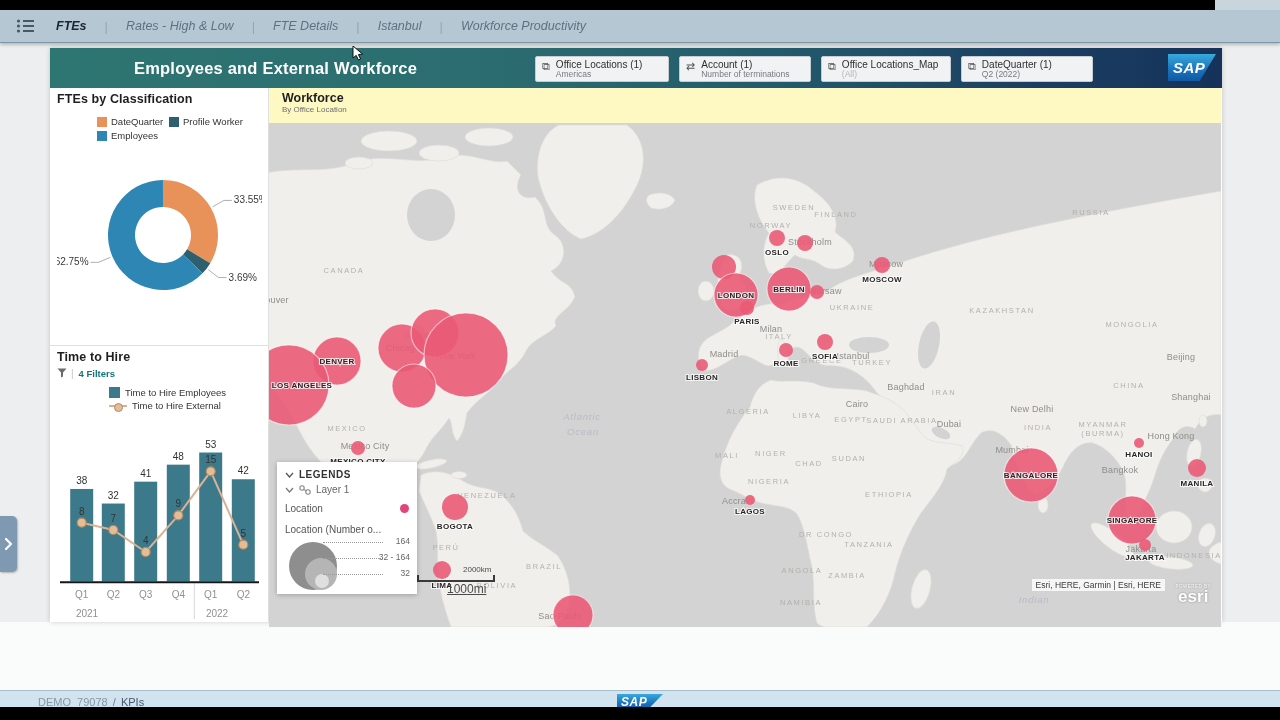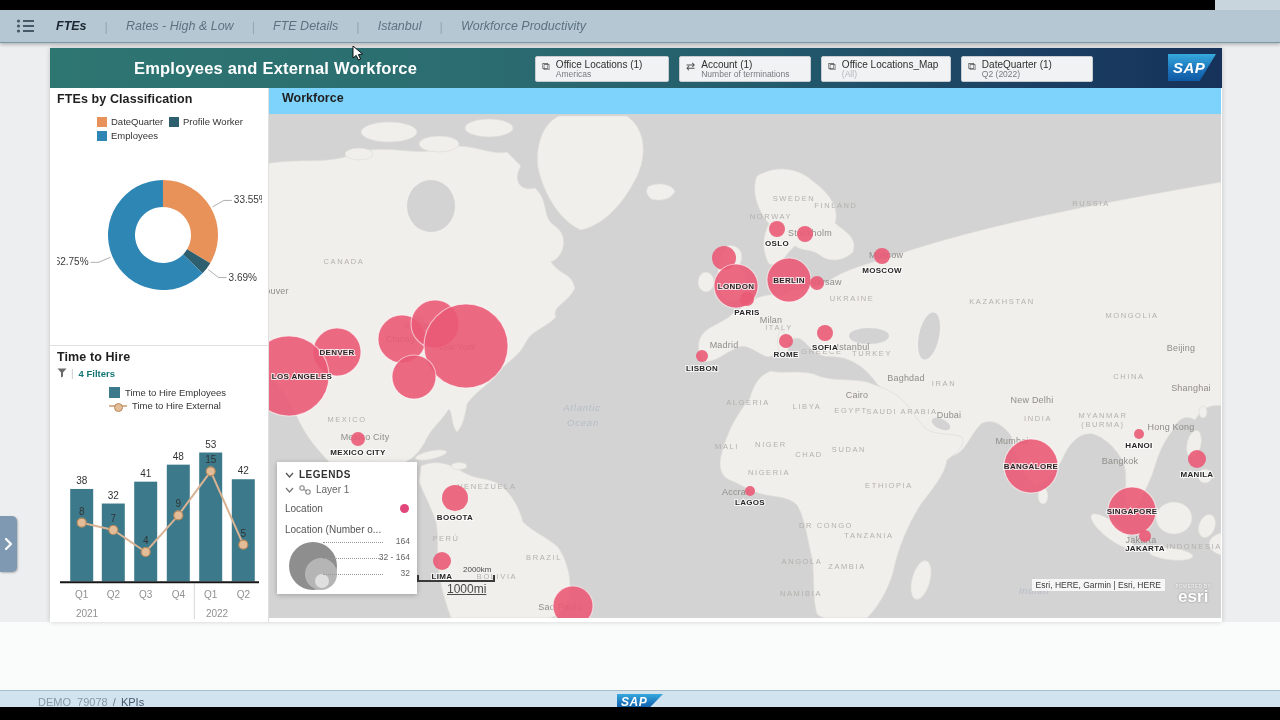--- a/index.html
+++ b/index.html
@@ -66,21 +66,21 @@
   .bar-legend{margin:8px 0 0 52px;font-size:9.5px;color:#333;}
   .bl-item{display:flex;align-items:center;margin-bottom:2px;white-space:nowrap;}
   .bl-sw{width:11px;height:11px;margin-right:5px;}
   .bl-line{width:18px;height:0;border-top:2px solid #d8b293;position:relative;margin-right:5px;}
   .bl-line .dot2{position:absolute;left:5px;top:-4px;width:7px;height:7px;border-radius:50%;
     background:#e2bd97;border:1px solid #b98a5e;}
   #bar-svg{display:block;}
 
   
   .map-area{position:relative;width:952px;height:534px;}
-  .map-head{height:26px;background:#7dd3fc;padding-left:13px;box-sizing:border-box;}
+  .map-head{height:35px;background:#fef9c3;padding-left:13px;box-sizing:border-box;}
   .map-head h2{margin:0;padding-top:3px;font-size:12.5px;color:#1f1f1f;}
   .map-head .subtitle{font-size:8px;color:#6e6e6e;margin-top:0px;}
   #map-svg{display:block;}
   .land{fill:#f1efec;stroke:#dfddd9;stroke-width:.7;}
   .sea{fill:#d2d3d2;stroke:none;}
   .ml-c{fill:#b3b1ad;font-size:7.5px;letter-spacing:1.6px;text-anchor:middle;}
   .ml-t{fill:#8f8d8a;font-size:9px;letter-spacing:.2px;text-anchor:middle;}
   .ml-w{fill:#b7bcc7;font-size:9.5px;font-style:italic;letter-spacing:.8px;text-anchor:middle;}
   .bubble{fill:#ea5a75;fill-opacity:.9;}
   .bubble.big{stroke:rgba(255,255,255,.55);stroke-width:1.2;}
@@ -292,20 +292,21 @@
               <text x="153.7" y="50.35000000000001" font-size="10" fill="#333" text-anchor="middle">15</text>
               <circle cx="186.3" cy="131.65" r="4.5" fill="#e2bd97" stroke="#b98a5e" stroke-width="1.2"></circle>
               <text x="186.3" y="123.65" font-size="10" fill="#333" text-anchor="middle">5</text>
             </svg>
         </section>
       </aside>
 
       <section class="map-area">
         <div class="map-head">
           <h2>Workforce</h2>
+          <div class="subtitle">By Office Location</div>
         </div>
         <svg id="map-svg" width="952" height="504" viewBox="0 0 952 504">
           <rect x="0" y="0" width="952" height="504" fill="#d2d3d2"></rect>
           <g>
             <path class="land" d="M-12,52 C25,42 55,52 85,40 C115,28 145,44 175,34 C200,27 220,42 238,38 L252,52 C243,67 252,78 266,74 C281,88 272,103 286,112 C300,122 296,142 282,148 C292,162 302,158 306,174 C299,189 282,193 287,203 C277,214 263,216 257,228 C250,243 237,248 228,260 C219,272 208,276 198,290 C196,302 194,312 188,318 C182,312 184,300 180,295 C172,308 162,314 156,328 C148,342 140,348 128,351 C116,354 109,367 113,379 C119,391 113,399 101,394 C86,387 81,369 71,359 C56,344 41,329 31,309 C19,284 6,264 -12,249 Z"></path>
             <g>
               <ellipse class="land" cx="120" cy="18" rx="28" ry="10"></ellipse>
               <ellipse class="land" cx="170" cy="30" rx="20" ry="8"></ellipse>
               <ellipse class="land" cx="220" cy="14" rx="24" ry="9"></ellipse>
               <ellipse class="land" cx="90" cy="40" rx="14" ry="6"></ellipse>

